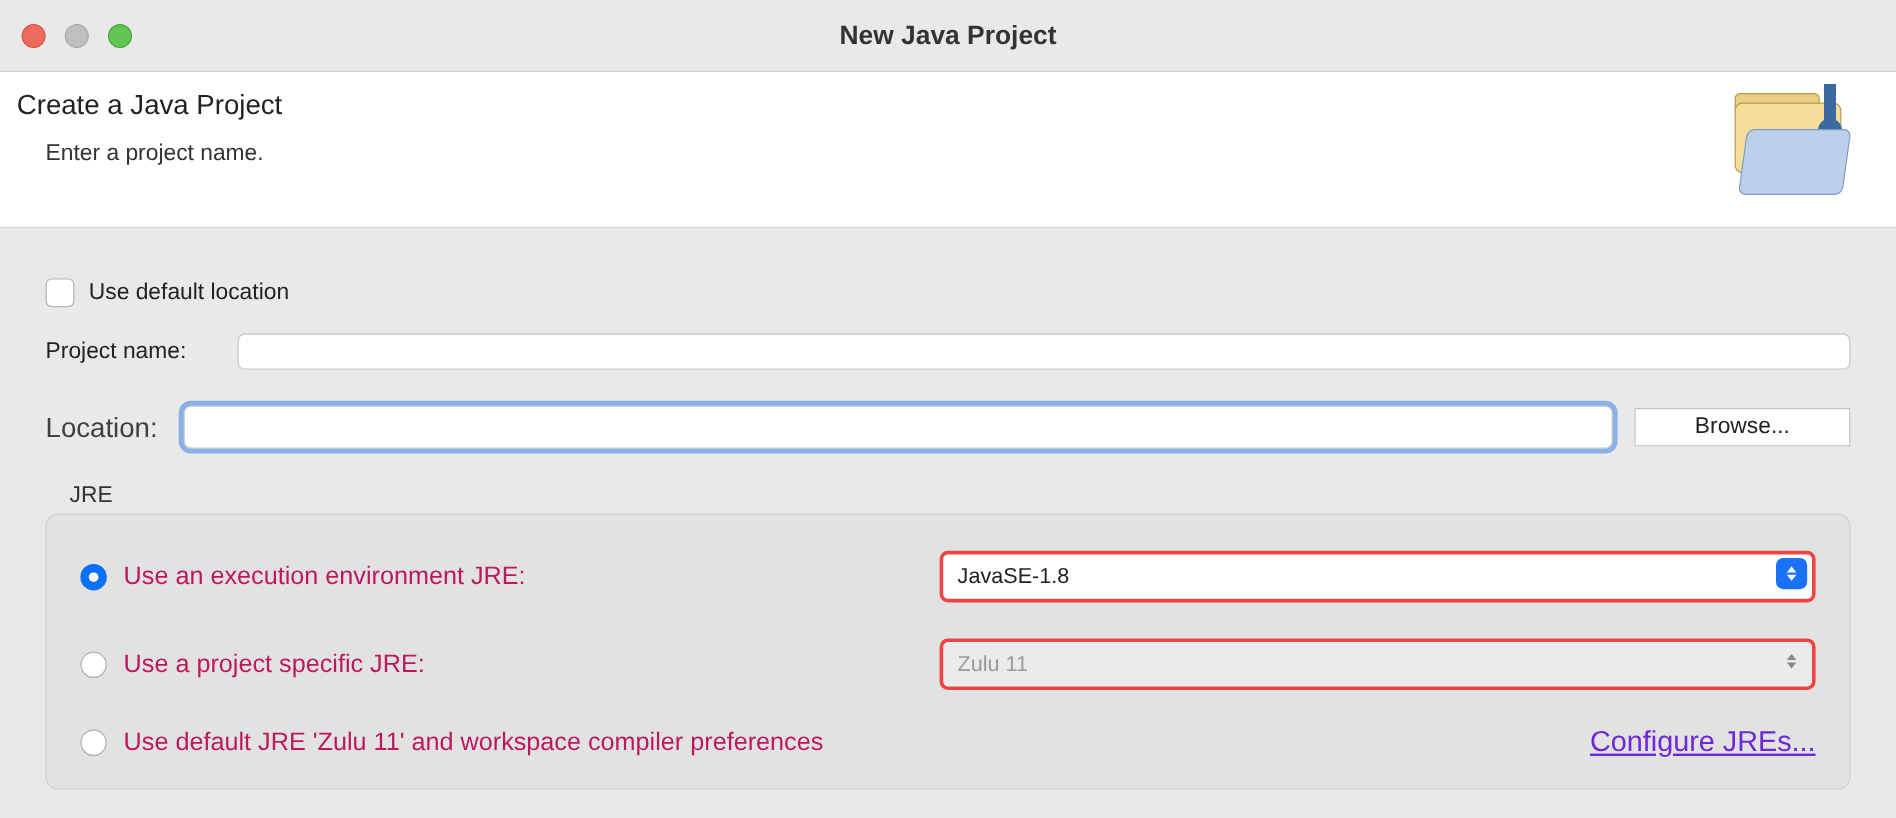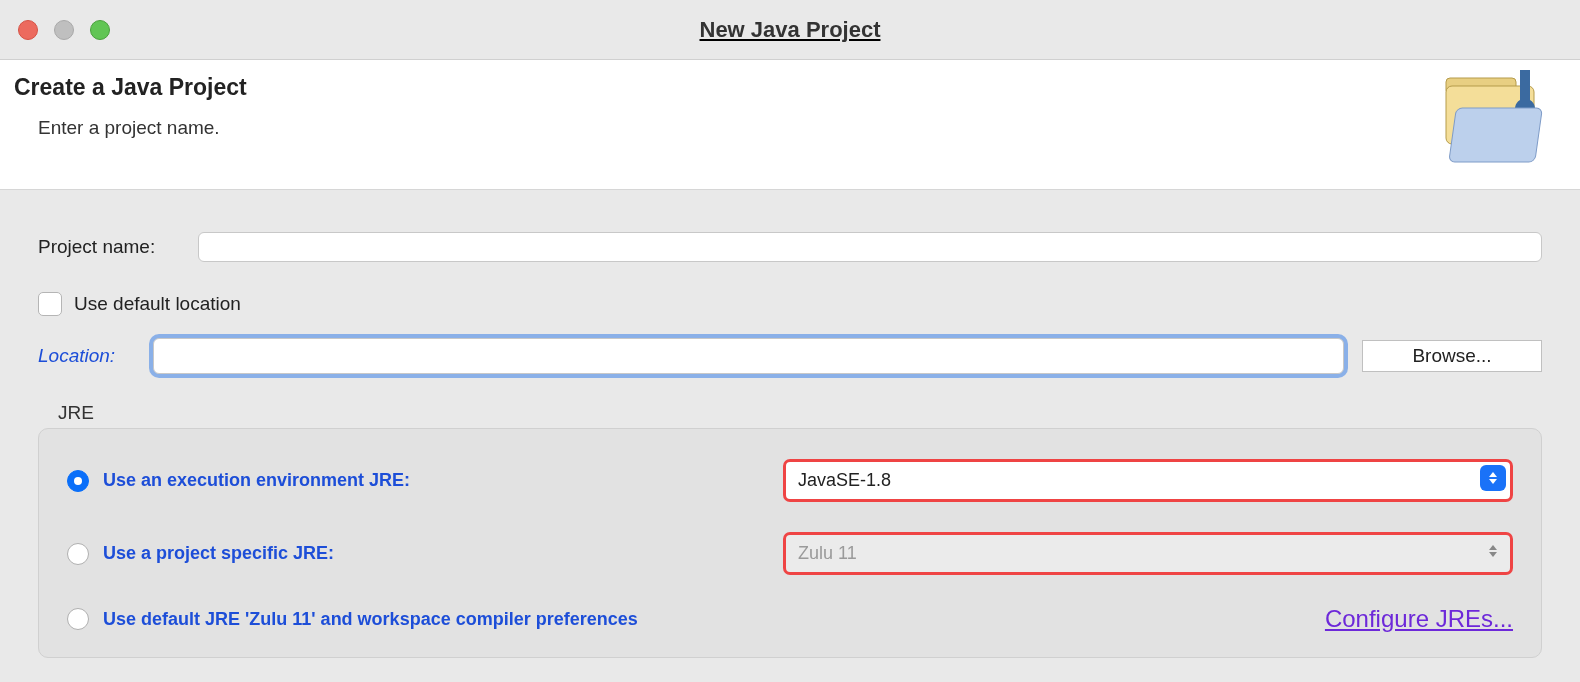--- a/index.html
+++ b/index.html
@@ -10,21 +10,20 @@
     height: 682px;
     overflow: hidden;
   }
   .titlebar {
     height: 60px;
     background: #e9e9e9;
     display: flex;
     align-items: center;
     position: relative;
     border-bottom: 1px solid #d0d0d0;
-    text-decoration: underline;
   }
   .traffic-lights {
     display: flex;
     gap: 16px;
     position: absolute;
     left: 18px;
     top: 50%;
     transform: translateY(-50%);
   }
   .tl-dot {
@@ -44,21 +43,21 @@
     background: #ffffff;
     padding: 14px 14px 18px 14px;
     border-bottom: 1px solid #d6d6d6;
     display: flex;
     position: relative;
     height: 130px;
   }
   .header-text { flex: 1; }
   .header-title {
     font-size: 23px;
-    font-weight: 700;
+    font-weight: 400;
     color: #222;
   }
   .header-sub {
     font-size: 19px;
     color: #333;
     margin-top: 16px;
     margin-left: 24px;
   }
   .header-icon {
     position: absolute;
@@ -101,24 +100,23 @@
     font-size: 19px;
     color: #222;
   }
 
   .row-location {
     display: flex;
     align-items: center;
     margin-bottom: 28px;
   }
   .label-location {
-    font-size: 19px;
-    color: #1d4ed8;
+    font-size: 23px;
+    color: #404040;
     width: 115px;
-    font-style: italic;
   }
   .location-input {
     flex: 1;
     height: 36px;
     border: 1px solid #c8c8c8;
     border-radius: 6px;
     background: #fff;
     padding: 0 8px;
     font-size: 17px;
     outline: none;
@@ -169,24 +167,23 @@
     border-color: #0a6ff9;
     background: #0a6ff9;
   }
   .radio.selected::after {
     content: "";
     width: 8px; height: 8px;
     background: #fff;
     border-radius: 50%;
   }
   .opt-label {
-    font-size: 18px;
-    color: #1d4ed8;
+    font-size: 21px;
+    color: #be185d;
     flex: 0 0 680px;
-    font-weight: bold;
   }
   .select {
     flex: 1;
     height: 43px;
     border: 3px solid #ef4444;
     border-radius: 7px;
     background: #fff;
     display: flex;
     align-items: center;
     padding: 0 38px 0 12px;
@@ -256,28 +253,28 @@
       <rect x="4" y="10" width="70" height="16" rx="4" fill="#e8cf82" stroke="#b59b4a"></rect>
       <rect x="4" y="18" width="88" height="58" rx="6" fill="#f4de99" stroke="#b59b4a"></rect>
       <path d="M78 2 h10 v30 a10 10 0 1 1 -10 0 z" fill="#3b6aa0"></path>
       <rect x="20" y="40" width="86" height="54" rx="6" fill="#bcd0ec" stroke="#7e9bc7" transform="skewX(-8)"></rect>
     </svg>
   </div>
 </div>
 
 <div class="body">
 
+  <div class="row" style="margin-bottom:22px;">
+    <div class="checkbox"></div>
+    <div class="chk-label">Use default location</div>
+  </div>
+
   <div class="row">
     <div class="label">Project name:</div>
     <input class="text-input" type="text" value="" style="">
-  </div>
-
-  <div class="row" style="margin-bottom:22px;">
-    <div class="checkbox"></div>
-    <div class="chk-label">Use default location</div>
   </div>
 
   <div class="row-location">
     <div class="label-location">Location:</div>
     <input class="location-input" type="text" value="" style="">
     <button class="browse-btn">Browse...</button>
   </div>
 
   <div class="group-label">JRE</div>
   <div class="group">

